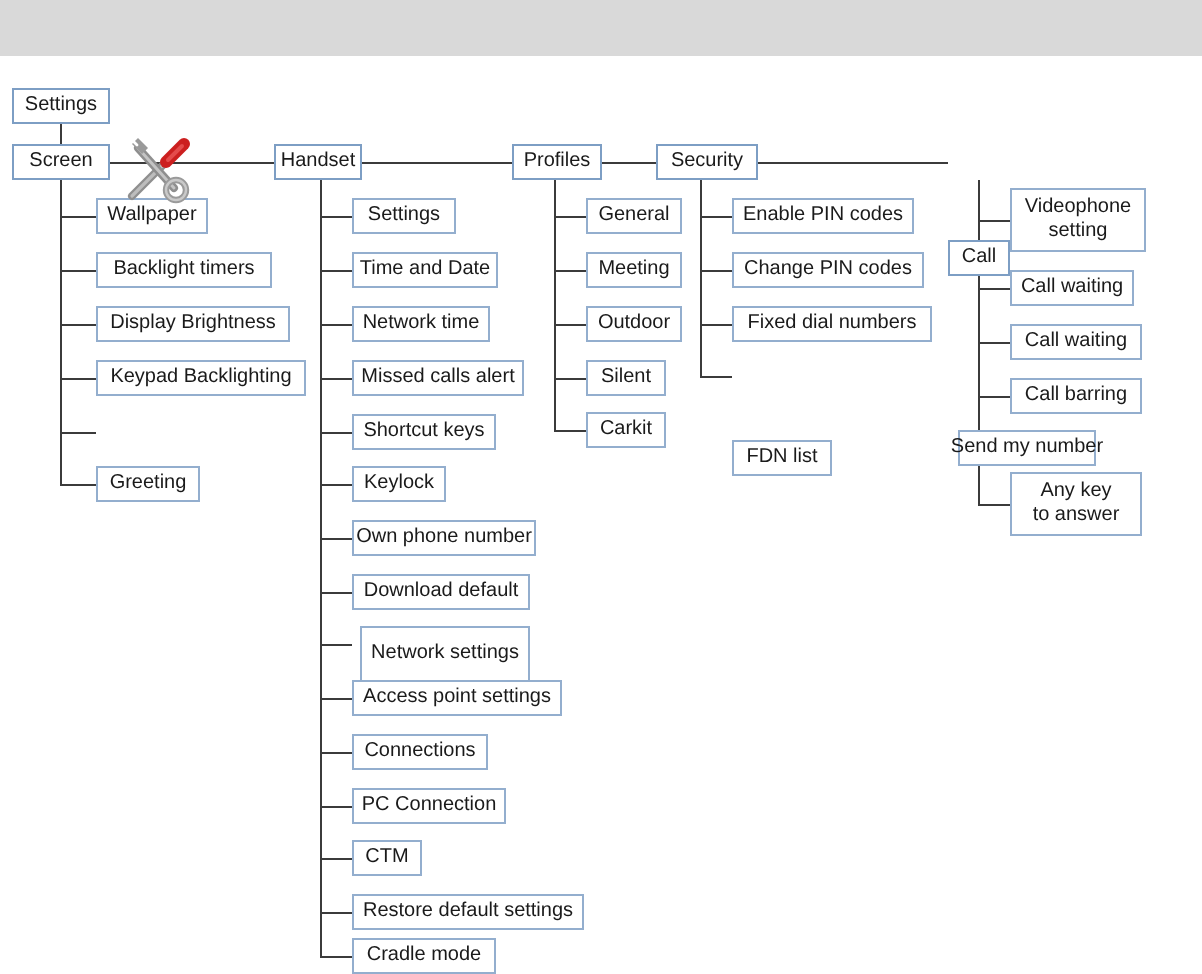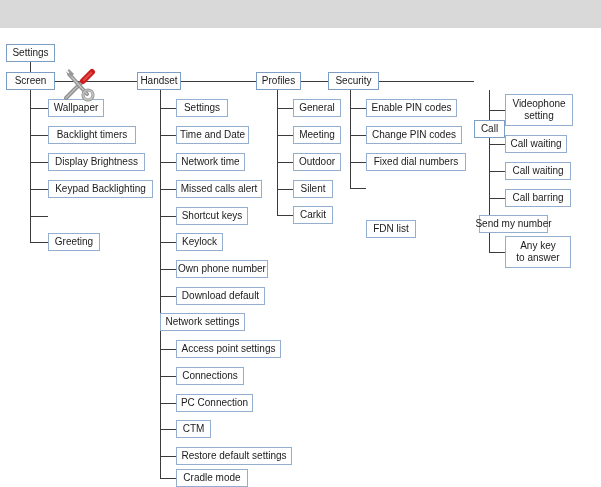--- a/index.html
+++ b/index.html
@@ -175,21 +175,21 @@
   <div class="node" style="left:176px; top:232px; width:92px; height:18px;">
     <span>Own phone number</span>
   </div>
 
   <div class="ln h" style="left:160px; top:268px; width:16px;"></div>
   <div class="node" style="left:176px; top:259px; width:89px; height:18px;">
     <span>Download default</span>
   </div>
 
   <div class="ln h" style="left:160px; top:294px; width:16px;"></div>
-  <div class="node" style="left:160px; top:285px; width:85px; height:18px;">
+  <div class="node" style="left:180px; top:285px; width:85px; height:28px;">
     <span>Network settings</span>
   </div>
 
   <div class="ln h" style="left:160px; top:321px; width:16px;"></div>
   <div class="node" style="left:176px; top:312px; width:105px; height:18px;">
     <span>Access point settings</span>
   </div>
 
   <div class="ln h" style="left:160px; top:348px; width:16px;"></div>
   <div class="node" style="left:176px; top:339px; width:68px; height:18px;">

